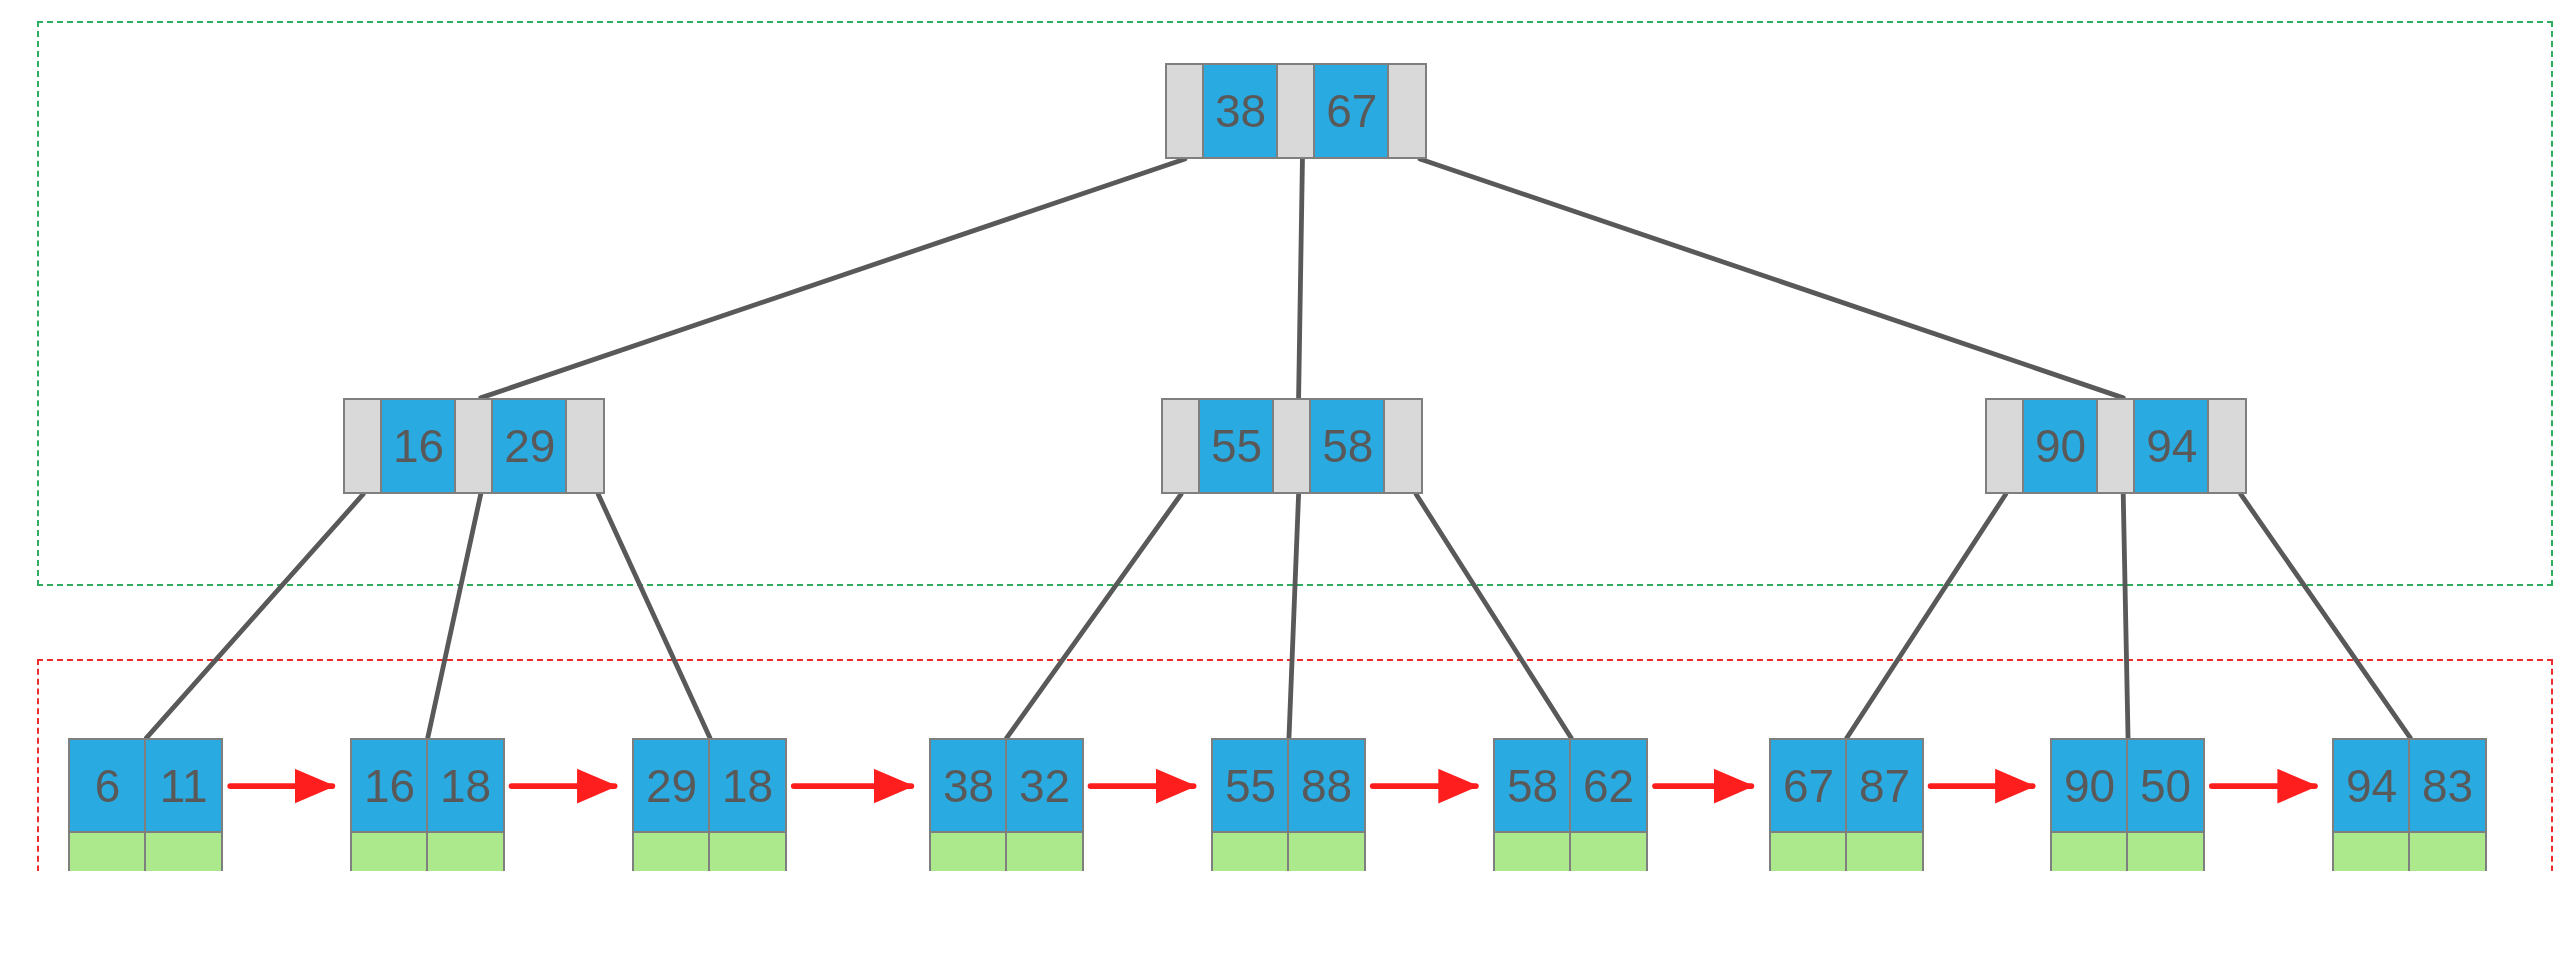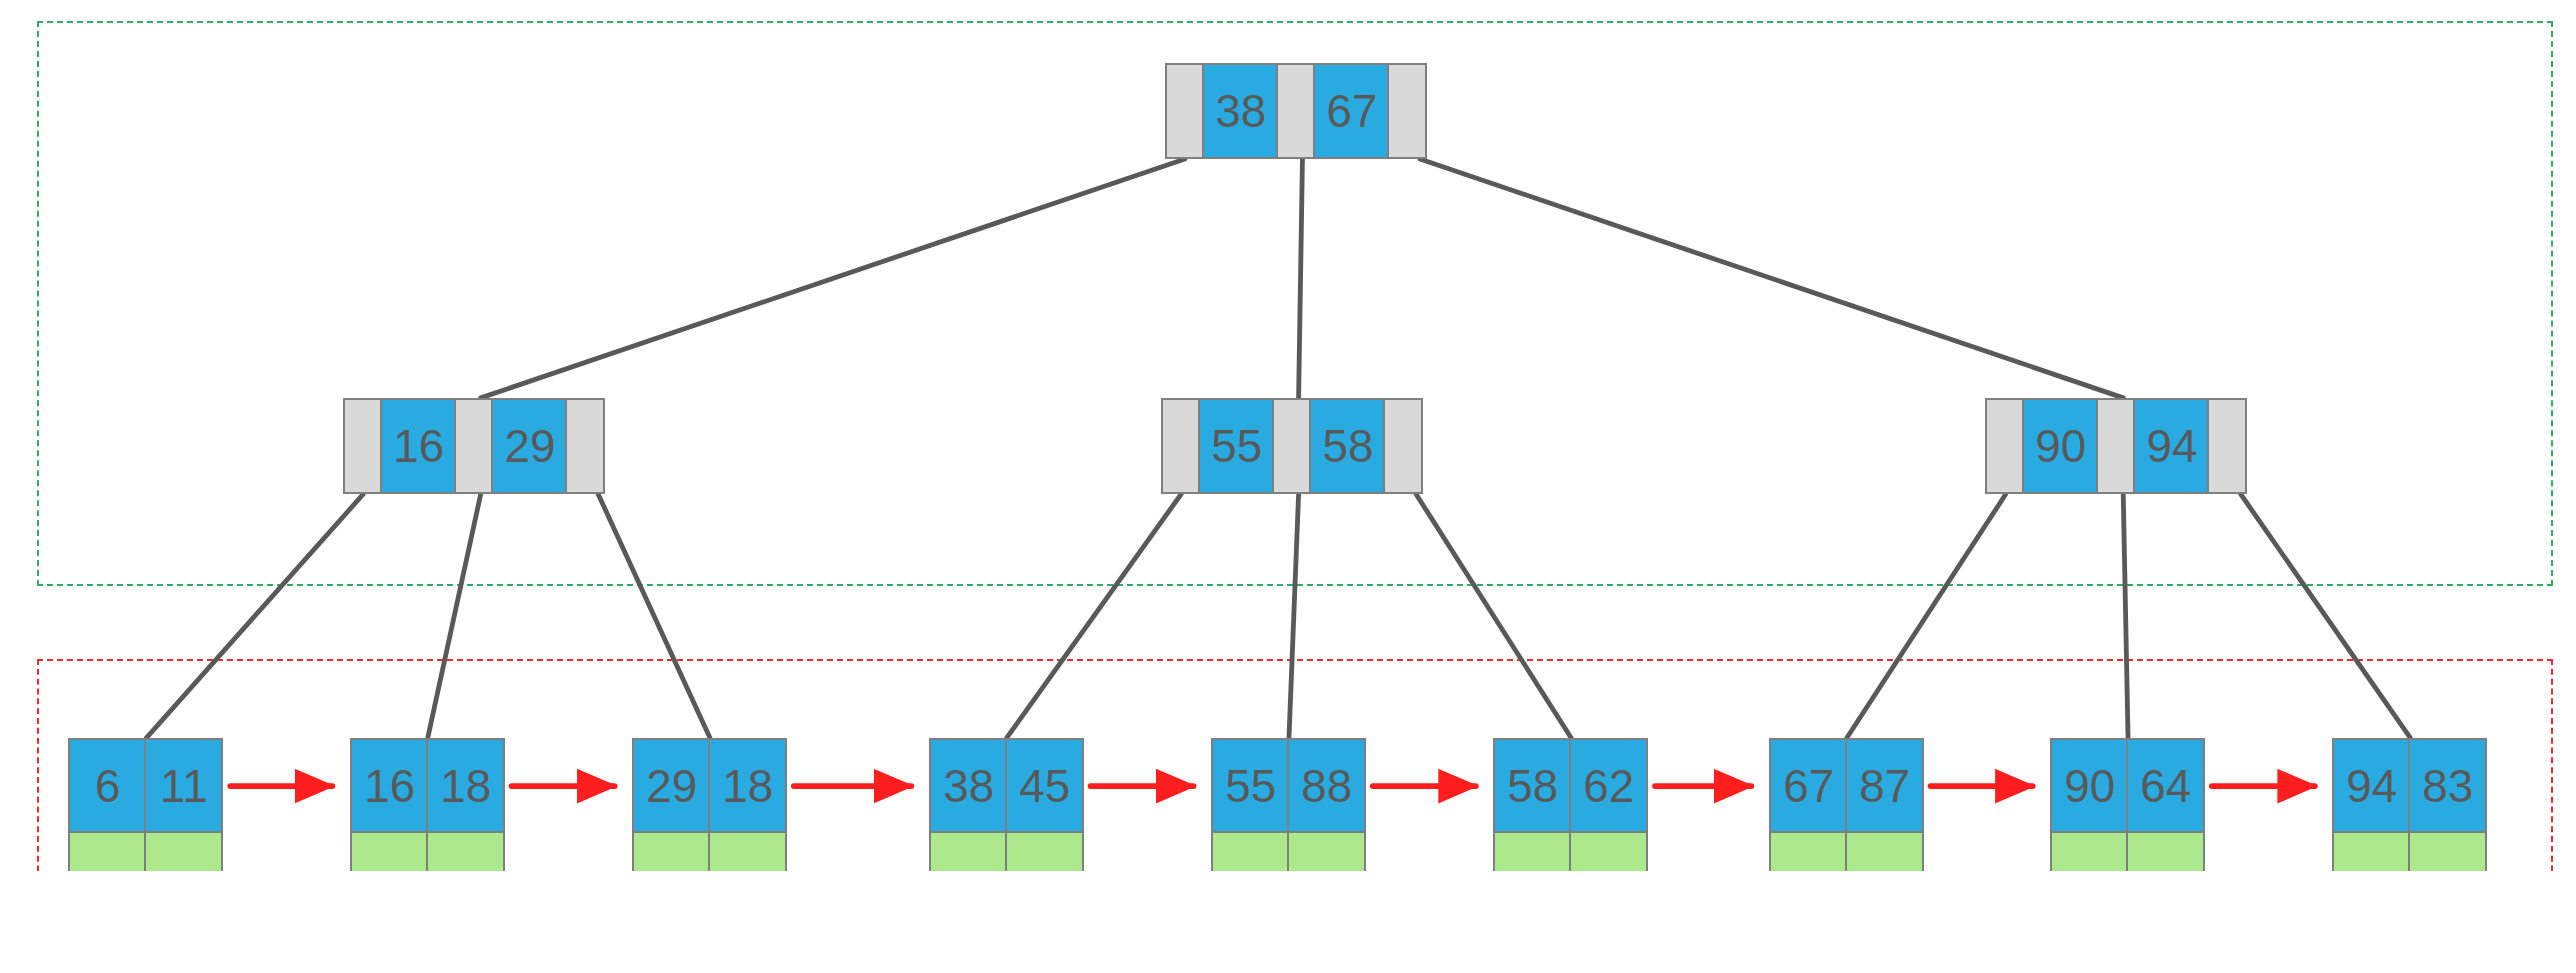--- a/index.html
+++ b/index.html
@@ -152,21 +152,21 @@
     </div>
     <div class="leaf-row data">
       <div class="cell data"></div>
       <div class="cell data"></div>
     </div>
   </div>
 
   <div class="leaf" style="left:929px; top:738px;">
     <div class="leaf-row keys">
       <div class="cell key">38</div>
-      <div class="cell key">45</div>
+      <div class="cell key">32</div>
     </div>
     <div class="leaf-row data">
       <div class="cell data"></div>
       <div class="cell data"></div>
     </div>
   </div>
 
   <div class="leaf" style="left:1211px; top:738px;">
     <div class="leaf-row keys">
       <div class="cell key">55</div>
@@ -196,21 +196,21 @@
     </div>
     <div class="leaf-row data">
       <div class="cell data"></div>
       <div class="cell data"></div>
     </div>
   </div>
 
   <div class="leaf" style="left:2050px; top:738px;">
     <div class="leaf-row keys">
       <div class="cell key">90</div>
-      <div class="cell key">64</div>
+      <div class="cell key">50</div>
     </div>
     <div class="leaf-row data">
       <div class="cell data"></div>
       <div class="cell data"></div>
     </div>
   </div>
 
   <div class="leaf" style="left:2332px; top:738px;">
     <div class="leaf-row keys">
       <div class="cell key">94</div>

